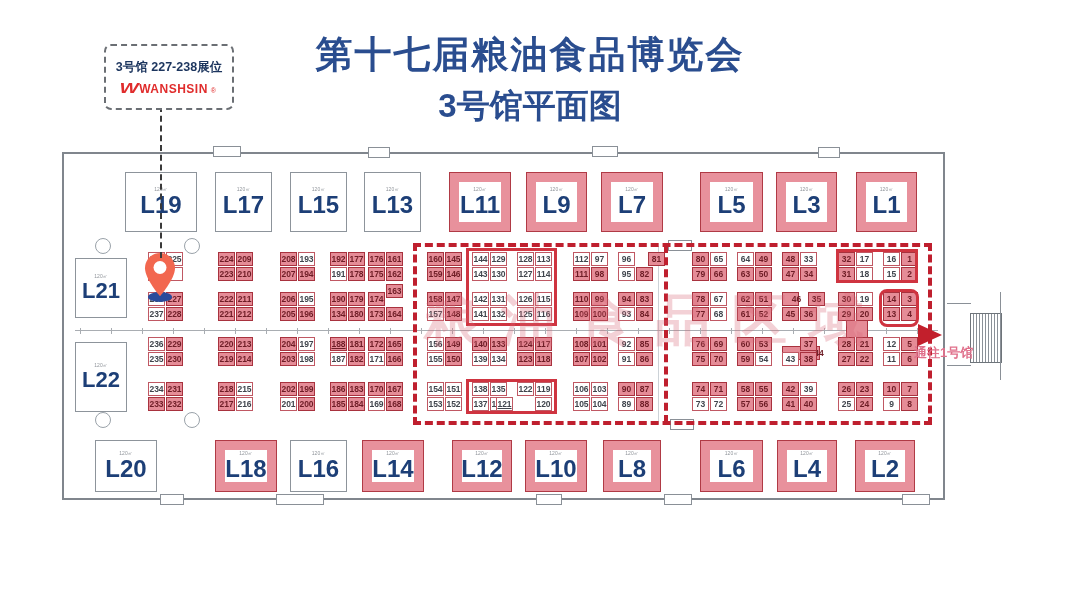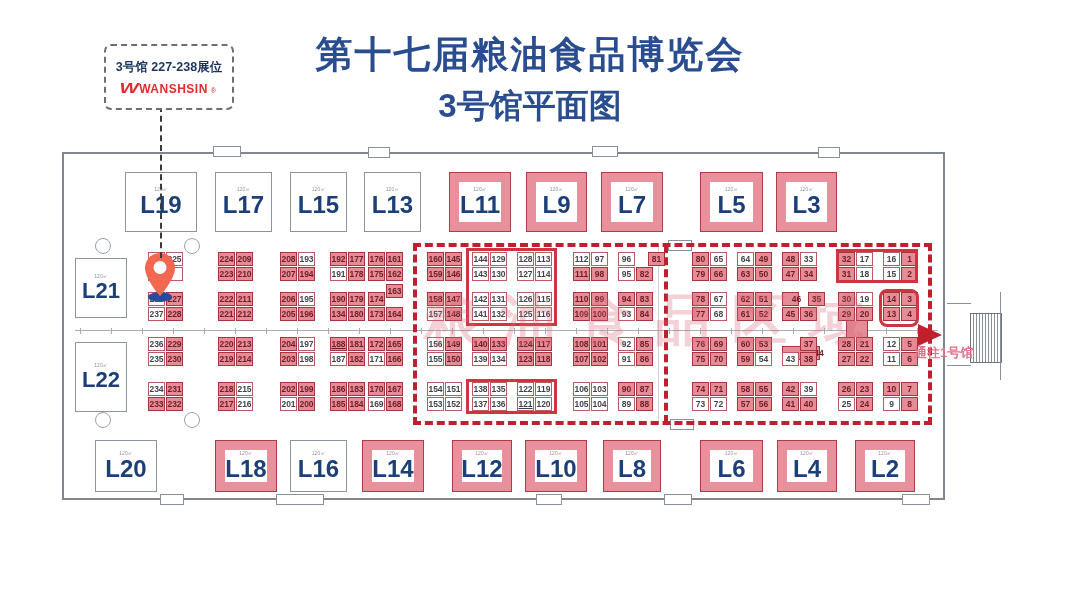--- a/index.html
+++ b/index.html
@@ -188,20 +188,24 @@
       <span class="area">120㎡</span>
       <span class="lab">L7</span>
     </div>
     <div class="lbooth pinkb" style="left: 700px; top: 172px; width: 63px; height: 60px;">
       <span class="area">120㎡</span>
       <span class="lab">L5</span>
     </div>
     <div class="lbooth pinkb" style="left: 776px; top: 172px; width: 61px; height: 60px;">
       <span class="area">120㎡</span>
       <span class="lab">L3</span>
+    </div>
+    <div class="lbooth pinkb" style="left: 856px; top: 172px; width: 61px; height: 60px;">
+      <span class="area">120㎡</span>
+      <span class="lab">L1</span>
     </div>
     <div class="lbooth" style="left: 95px; top: 440px; width: 62px; height: 52px;">
       <span class="area">120㎡</span>
       <span class="lab">L20</span>
     </div>
     <div class="lbooth pinkb" style="left: 215px; top: 440px; width: 62px; height: 52px;">
       <span class="area">120㎡</span>
       <span class="lab">L18</span>
     </div>
     <div class="lbooth" style="left: 290px; top: 440px; width: 57px; height: 52px;">
@@ -363,21 +367,21 @@
     <div class="cell" style="left: 517px; top: 292px;">126</div>
     <div class="cell" style="left: 535px; top: 292px;">115</div>
     <div class="cell" style="left: 517px; top: 307px;">125</div>
     <div class="cell" style="left: 535px; top: 307px;">116</div>
     <div class="cell pink" style="left: 517px; top: 337px;">124</div>
     <div class="cell pink" style="left: 535px; top: 337px;">117</div>
     <div class="cell pink" style="left: 517px; top: 352px;">123</div>
     <div class="cell pink" style="left: 535px; top: 352px;">118</div>
     <div class="cell" style="left: 517px; top: 382px;">122</div>
     <div class="cell" style="left: 535px; top: 382px;">119</div>
-    <div class="cell" style="left: 517px; top: 397px; text-decoration: underline;">121</div>
+    <div class="cell" style="left: 496px; top: 397px; text-decoration: underline;">121</div>
     <div class="cell" style="left: 535px; top: 397px;">120</div>
     <div class="cell" style="left: 573px; top: 252px;">112</div>
     <div class="cell" style="left: 591px; top: 252px;">97</div>
     <div class="cell pink" style="left: 573px; top: 267px;">111</div>
     <div class="cell pink" style="left: 591px; top: 267px;">98</div>
     <div class="cell pink" style="left: 573px; top: 292px;">110</div>
     <div class="cell pink" style="left: 591px; top: 292px;">99</div>
     <div class="cell pink" style="left: 573px; top: 307px;">109</div>
     <div class="cell pink" style="left: 591px; top: 307px;">100</div>
     <div class="cell pink" style="left: 573px; top: 337px;">108</div>

